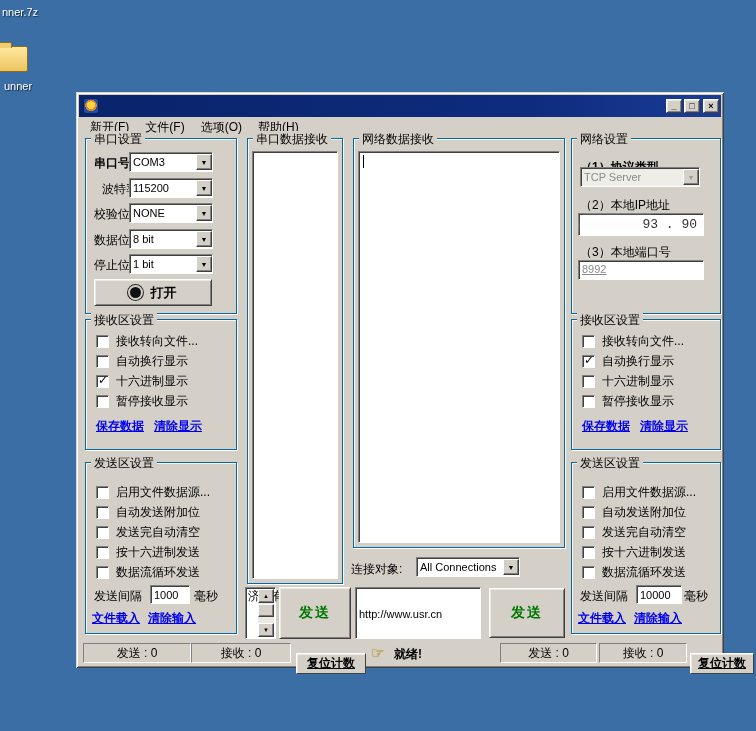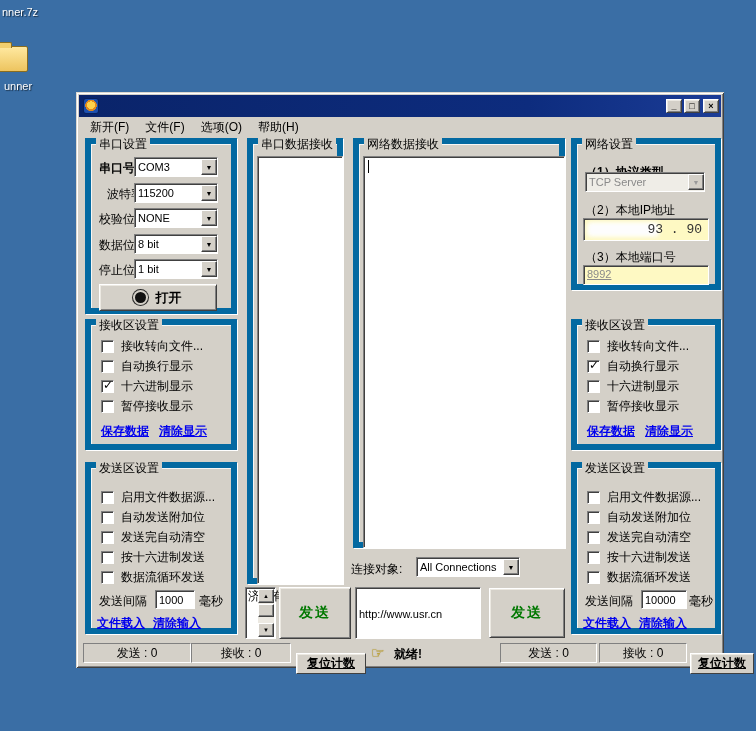--- a/index.html
+++ b/index.html
@@ -30,21 +30,21 @@
           color:#000; cursor:default; }
   .menubar { position:absolute; left:3px; top:25px; right:3px; height:20px; display:flex;
              align-items:center; padding-left:3px; background:#D4D0C8; }
   .menu-item { padding:2px 8px; white-space:nowrap; }
 
   .client { position:absolute; left:3px; top:45px; right:3px; bottom:3px; background:#D4D0C8; }
 
   
   .raised { background:#D4D0C8; border:1px solid; border-color:#fff #404040 #404040 #fff;
             box-shadow: inset 1px 1px 0 #ece9e2, inset -1px -1px 0 #808080; }
-  .groupbox { position:absolute; border:6px solid #0369a1;
+  .groupbox { position:absolute; border:1px solid #0369a1;
               box-shadow: 1px 1px 0 #fff, inset 1px 1px 0 rgba(255,255,255,.8); }
   .legend { position:absolute; top:-8px; left:5px; background:#D4D0C8; padding:0 3px;
             font-size:12px; white-space:nowrap; }
   .abs { position:absolute; }
   .lbl { position:absolute; white-space:nowrap; }
 
   
   .combo { position:absolute; height:20px; background:#fff; border:1px solid;
            border-color:#808080 #fff #fff #808080; box-shadow:inset 1px 1px 0 #404040;
            display:flex; align-items:center; }
@@ -53,21 +53,21 @@
                border-color:#fff #404040 #404040 #fff; box-shadow:inset -1px -1px 0 #808080;
                font-size:7px; line-height:15px; text-align:center; color:#000; }
   .combo.disabled { background:#efede7; }
   .combo.disabled .combo-text { color:#8a8a8a; }
   .combo.disabled .combo-btn { color:#9a9a9a; }
 
   .field { position:absolute; background:#fff; border:1px solid; border-color:#808080 #fff #fff #808080;
            box-shadow:inset 1px 1px 0 #404040; font-size:11px; padding:2px 3px;
            font-family:"Liberation Sans","DejaVu Sans",sans-serif; }
   input.field { outline:none; }
-  .field.disabled { background:#fef9c3; color:#8a8a8a;text-decoration:underline; }
+  .field.disabled { background:#ffffff; color:#8a8a8a;text-decoration:underline; }
 
   .checkrow { position:absolute; left:10px; display:flex; align-items:center; gap:7px; height:14px; }
   .cb { width:13px; height:13px; background:#fff; border:1px solid; flex:none;
         border-color:#808080 #fff #fff #808080; box-shadow:inset 1px 1px 0 #404040; position:relative; }
   .cb[data-checked="true"]::after { content:"✓"; position:absolute; left:1px; top:-3px;
         font-size:12px; font-weight:bold; color:#000; }
   .cb-label { white-space:nowrap; }
 
   .link { color:#0000EE; text-decoration:underline; font-weight:bold; font-size:12px; white-space:nowrap; }
 
@@ -246,21 +246,21 @@
 
     <span class="lbl" style="left:272px; top:424px;">连接对象:</span>
     <div class="combo" style="left:337px; top:420px; width:104px;justify-content:flex-end;">
       <span class="combo-text">All Connections</span>
       <span class="combo-btn">▼</span>
     </div>
 
     <input class="field" style="left: 276px; top: 450px; width: 126px; height: 52px; vertical-align: top; padding-top: 3px;" value="http://www.usr.cn">
     <div class="send-btn raised abs" style="left:410px; top:451px; width:76px; height:50px;">发送</div>
 
-    <div class="groupbox" style="left:492px; top:1px; width:150px; height:152px;">
+    <div class="groupbox" style="left:492px; top:1px; width:150px; height:176px;">
       <span class="legend">网络设置</span>
       <span class="lbl" style="left:8px; top:20px;font-weight:bold;">（1）协议类型</span>
       <div class="combo disabled" style="left:8px; top:28px; width:120px;">
         <span class="combo-text">TCP Server</span>
         <span class="combo-btn">▼</span>
       </div>
       <span class="lbl" style="left:8px; top:58px;">（2）本地IP地址</span>
       <div class="field disabled" style="left:6px; top:74px; width:126px; height:23px;">
         <span class="ip-blur"></span>
         <span class="ip-text">93 . 90</span>

